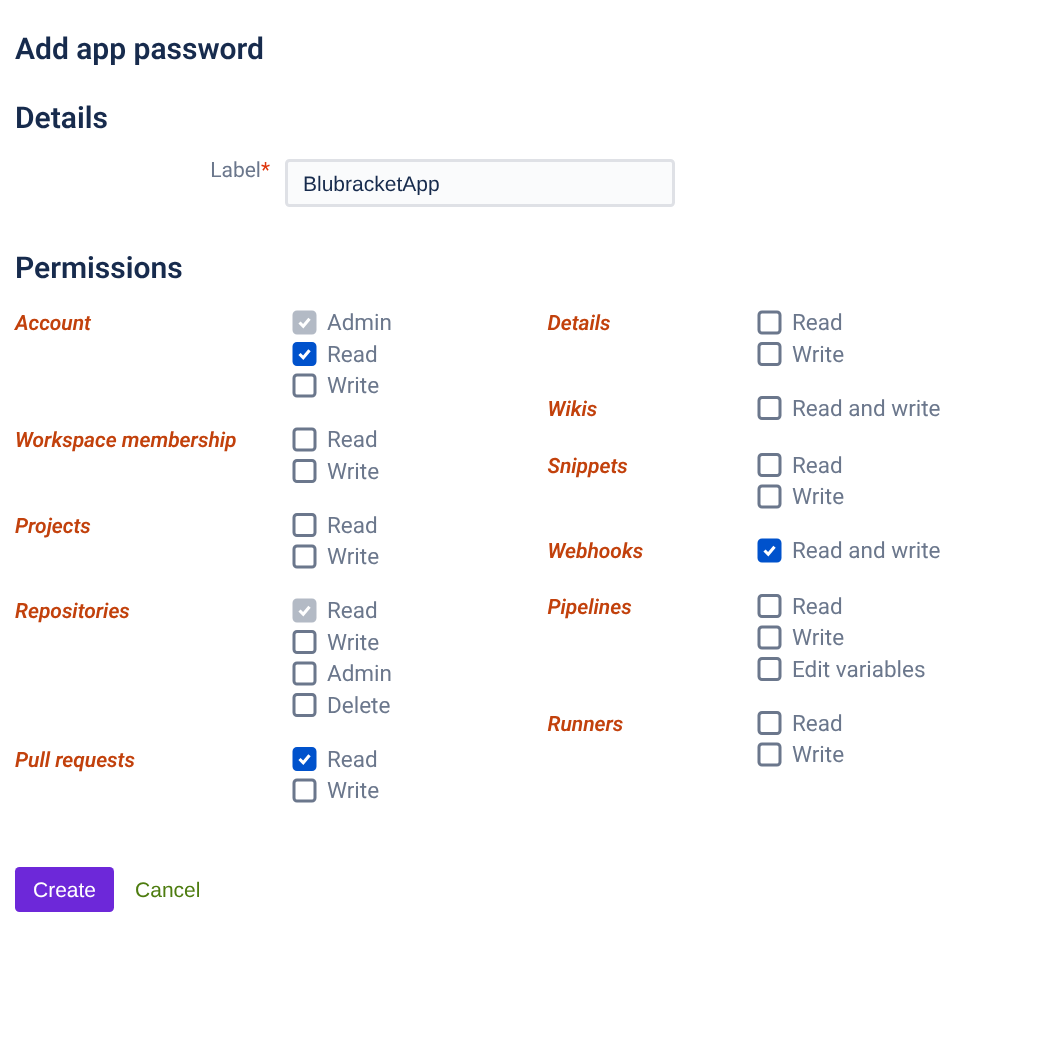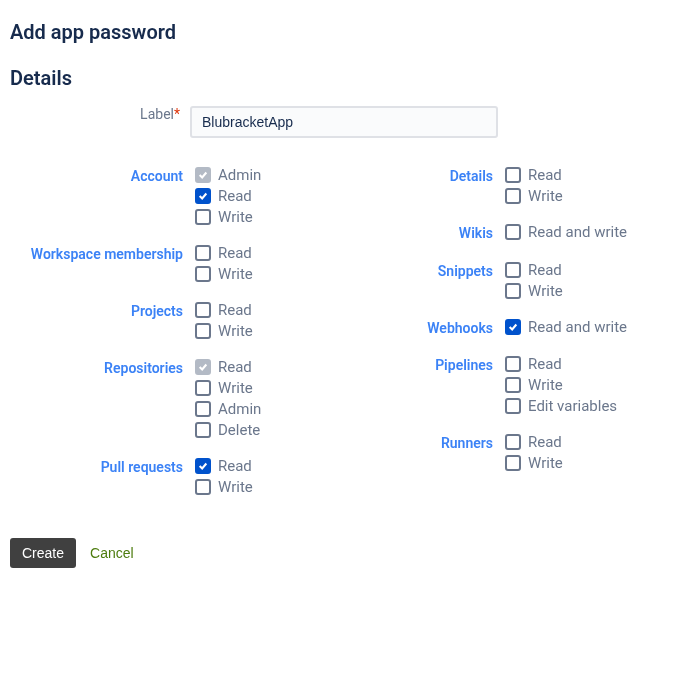--- a/index.html
+++ b/index.html
@@ -36,21 +36,21 @@
       width: 180px;
       text-align: right;
       padding-right: 10px;
       font-size: 14px;
       color: #6B778C;
     }
     .required {
       color: #DE350B;
     }
     .text-input {
-      width: 308px;
+      width: 260px;
       padding: 6px 10px;
       font-size: 14px;
       border: 2px solid #DFE1E6;
       border-radius: 3px;
       background: #FAFBFC;
       color: #172B4D;
     }
     .permissions-section {
       margin-bottom: 24px;
     }
@@ -60,27 +60,27 @@
     }
     .perm-col {
       flex: 1;
     }
     .perm-group {
       display: flex;
       margin-bottom: 18px;
     }
     .perm-group-label {
       width: 185px;
-      text-align: right;
       padding-right: 12px;
       padding-top: 2px;
       font-size: 14px;
       font-weight: 600;
-      color: #3b82f6;
+      color: #c2410c;
       line-height: 1.25;
+      font-style: italic;
     }
     .perm-col-right .perm-group-label {
       width: 140px;
     }
     .perm-options {
       display: flex;
       flex-direction: column;
       gap: 3px;
     }
     .checkbox-row {
@@ -122,21 +122,21 @@
       font-size: 15px;
       color: #6B778C;
     }
     .actions {
       display: flex;
       align-items: center;
       gap: 14px;
       margin-top: 12px;
     }
     .btn-primary {
-      background: #404040;
+      background: #6d28d9;
       color: #fff;
       border: none;
       padding: 7px 12px;
       font-size: 14px;
       border-radius: 3px;
       cursor: pointer;
     }
     .btn-link {
       background: none;
       border: none;
@@ -155,20 +155,21 @@
   <h2>Details</h2>
   <div class="field-row">
     <div class="field-label-col">
       <span>Label</span><span class="required">*</span>
     </div>
     <input type="text" class="text-input" value="BlubracketApp" style="">
   </div>
 </div>
 
 <div class="permissions-section">
+  <h2>Permissions</h2>
   <div class="perm-columns">
     <div class="perm-col perm-col-left" id="perm-left">
         <div class="perm-group">
           <div class="perm-group-label">Account</div>
           <div class="perm-options">
             <div class="checkbox-row">
               <span class="cb cb-disabled">
                 <svg viewBox="0 0 12 12">
                   <polyline points="2 6 5 9 10 3"></polyline>
                 </svg>

